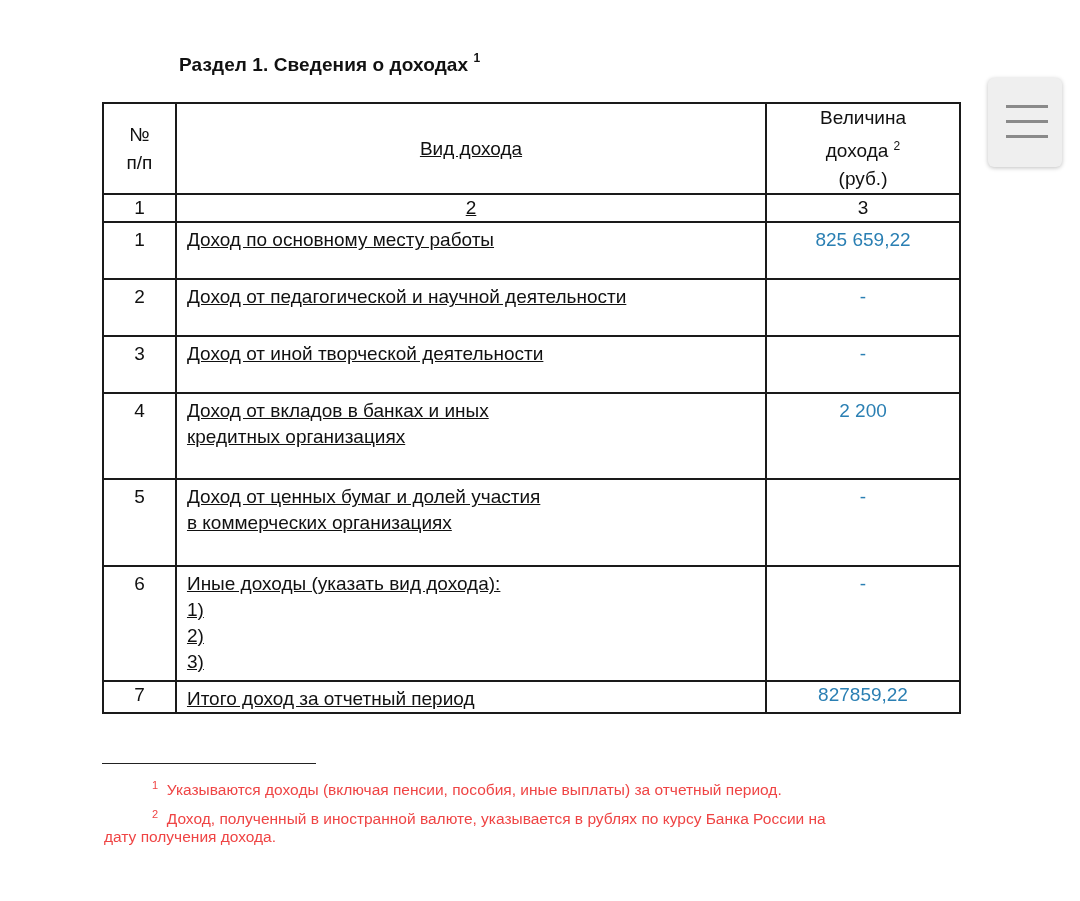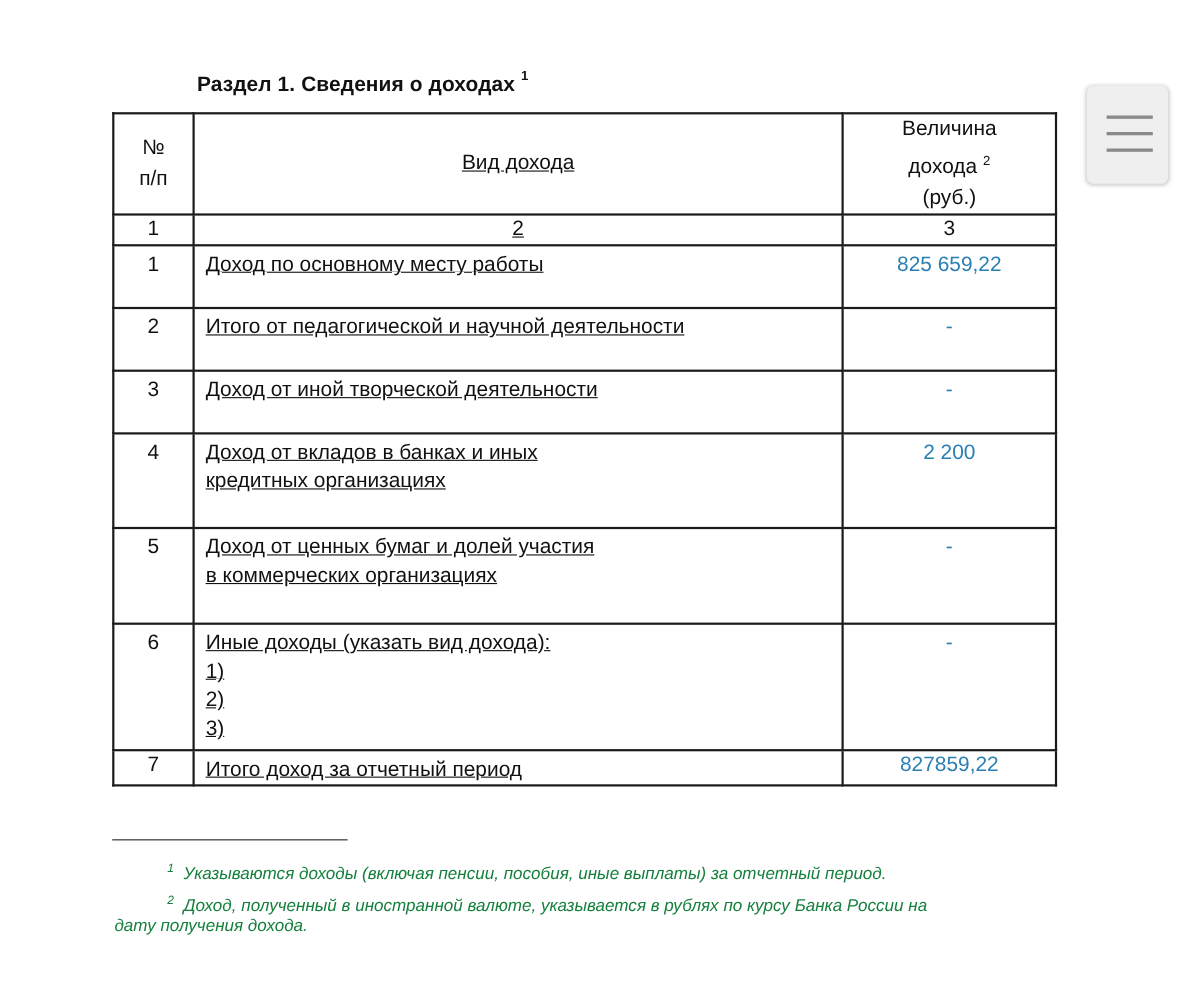--- a/index.html
+++ b/index.html
@@ -1,34 +1,34 @@
 <!DOCTYPE html>
 <html><head>
 <meta charset="utf-8">
 <style>
   html, body { margin:0; padding:0; }
   body { width:1080px; height:901px; background:#ffffff; position:relative; overflow:hidden;
          font-family:"Liberation Sans", sans-serif; color:#111; }
-  .title { position:absolute; left:179px; top:64px; font-size:19px; font-weight:bold; letter-spacing:0.1px; }
+  .title { position:absolute; left:179px; top:53px; font-size:19px; font-weight:bold; letter-spacing:0.1px; }
   .title sup { font-size:12px; font-weight:bold; position:relative; top:-2px; }
   table { position:absolute; left:102px; top:102px; border-collapse:collapse; width:859px; }
   td { border:2px solid #1a1a1a; font-size:19px; vertical-align:top; padding:0; }
   .c1 { width:72px; text-align:center; }
   .c2 { width:587px; padding-left:10px;text-decoration:underline; }
   .c3 { width:194px; text-align:center; color:#2a7fb3;margin-left:29px; }
   .hdr td { vertical-align:middle; text-align:center; color:#111; height:88px; line-height:28px; }
   .hdr .c3 sup { font-size:12px; }
   .num td { height:26px; line-height:26px; text-align:center; color:#111; }
   .row td { padding-top:4px; line-height:26px; }
   .row .c1 { color:#111; }
   .menu-btn { position:absolute; left:988px; top:78px; width:74px; height:89px; background:#efefef;
               border-radius:6px; box-shadow:0 1px 4px rgba(0,0,0,0.25); }
   .menu-btn span { position:absolute; left:18px; width:42px; height:3px; background:#8a8a8a; }
   .footline { position:absolute; left:102px; top:763px; width:214px; border-top:1.5px solid #222; }
-  .fn { position:absolute; font-size:15.5px; color:#15803d; line-height:28px;font-style:italic; }
+  .fn { position:absolute; font-size:15.5px; color:#ef4444; line-height:18px; }
   .fn sup { font-size:11px; }
 </style>
 </head>
 <body>
 
 <div class="title">
   <span>Раздел 1. Сведения о доходах</span>
   <sup>1</sup>
 </div>
 
@@ -62,21 +62,21 @@
   <tr class="row" style="height:57px">
     <td class="c1">1</td>
     <td class="c2">
           <div>Доход по основному месту работы</div>
         </td>
     <td class="c3">825 659,22</td>
   </tr>
   <tr class="row" style="height:57px">
     <td class="c1">2</td>
     <td class="c2">
-          <div>Итого от педагогической и научной деятельности</div>
+          <div>Доход от педагогической и научной деятельности</div>
         </td>
     <td class="c3">-</td>
   </tr>
   <tr class="row" style="height:57px">
     <td class="c1">3</td>
     <td class="c2">
           <div>Доход от иной творческой деятельности</div>
         </td>
     <td class="c3">-</td>
   </tr>

